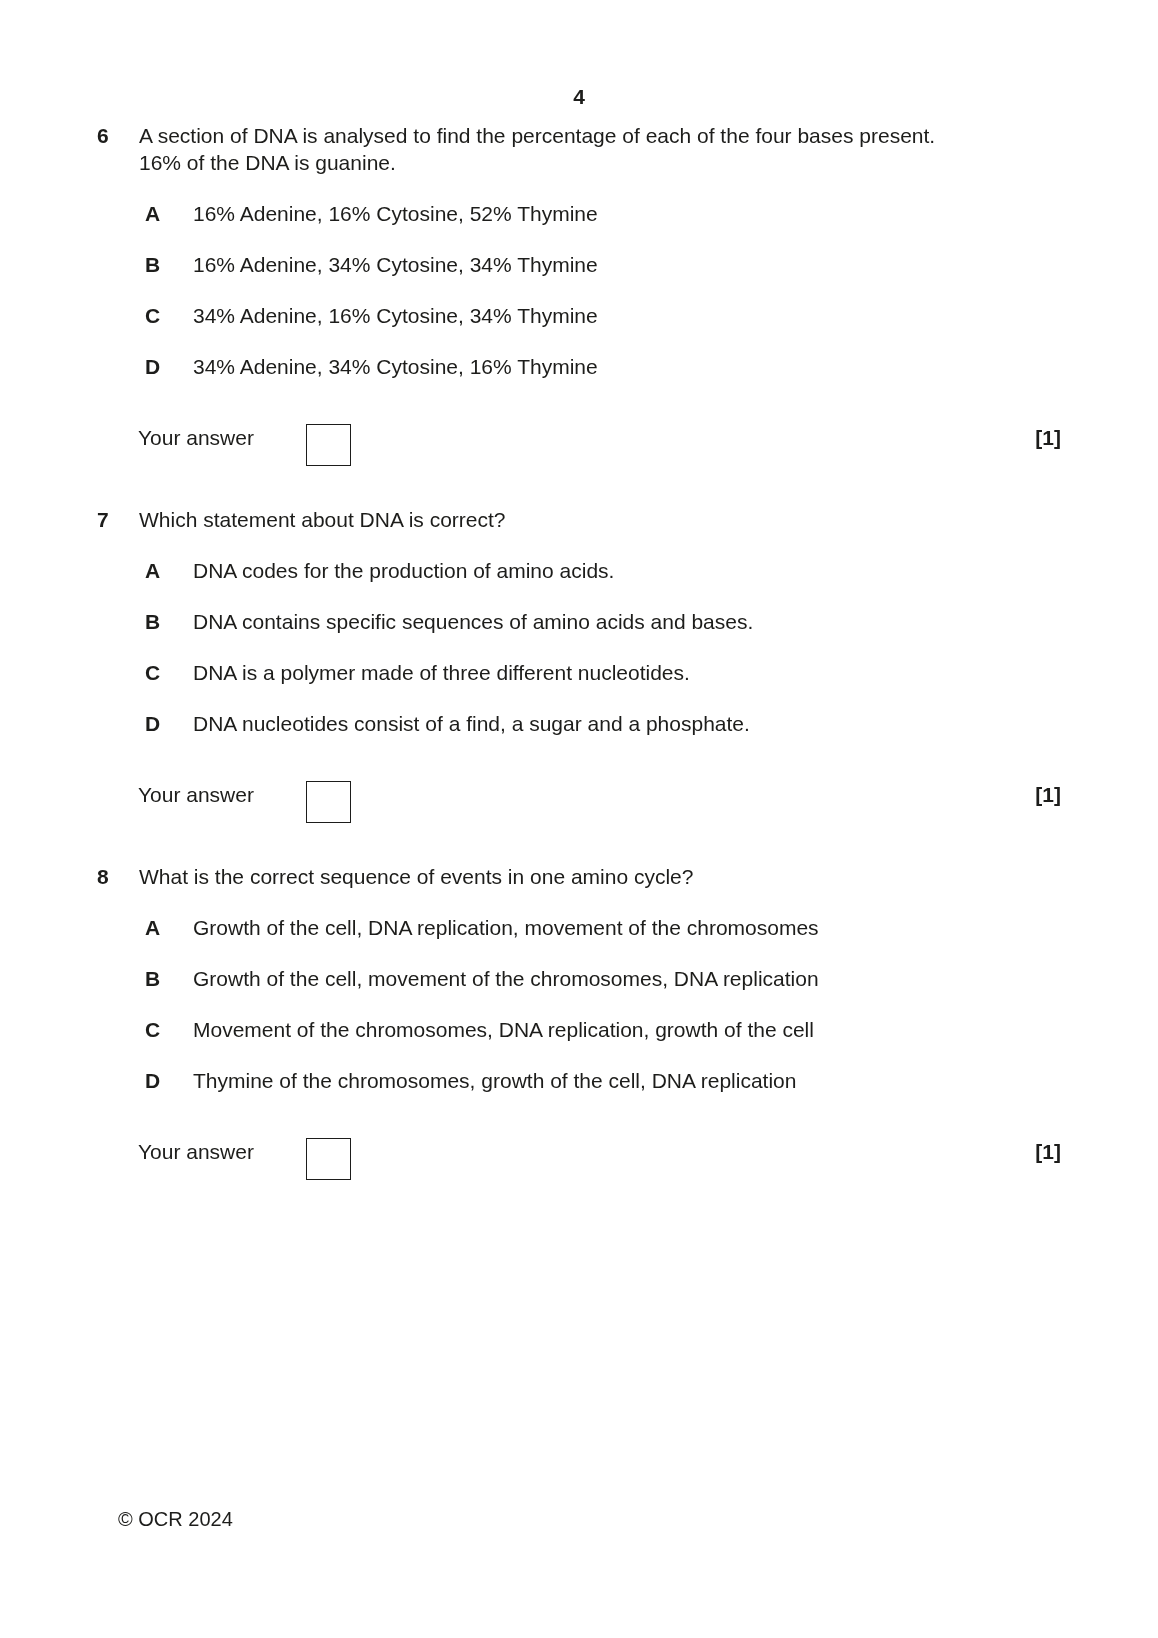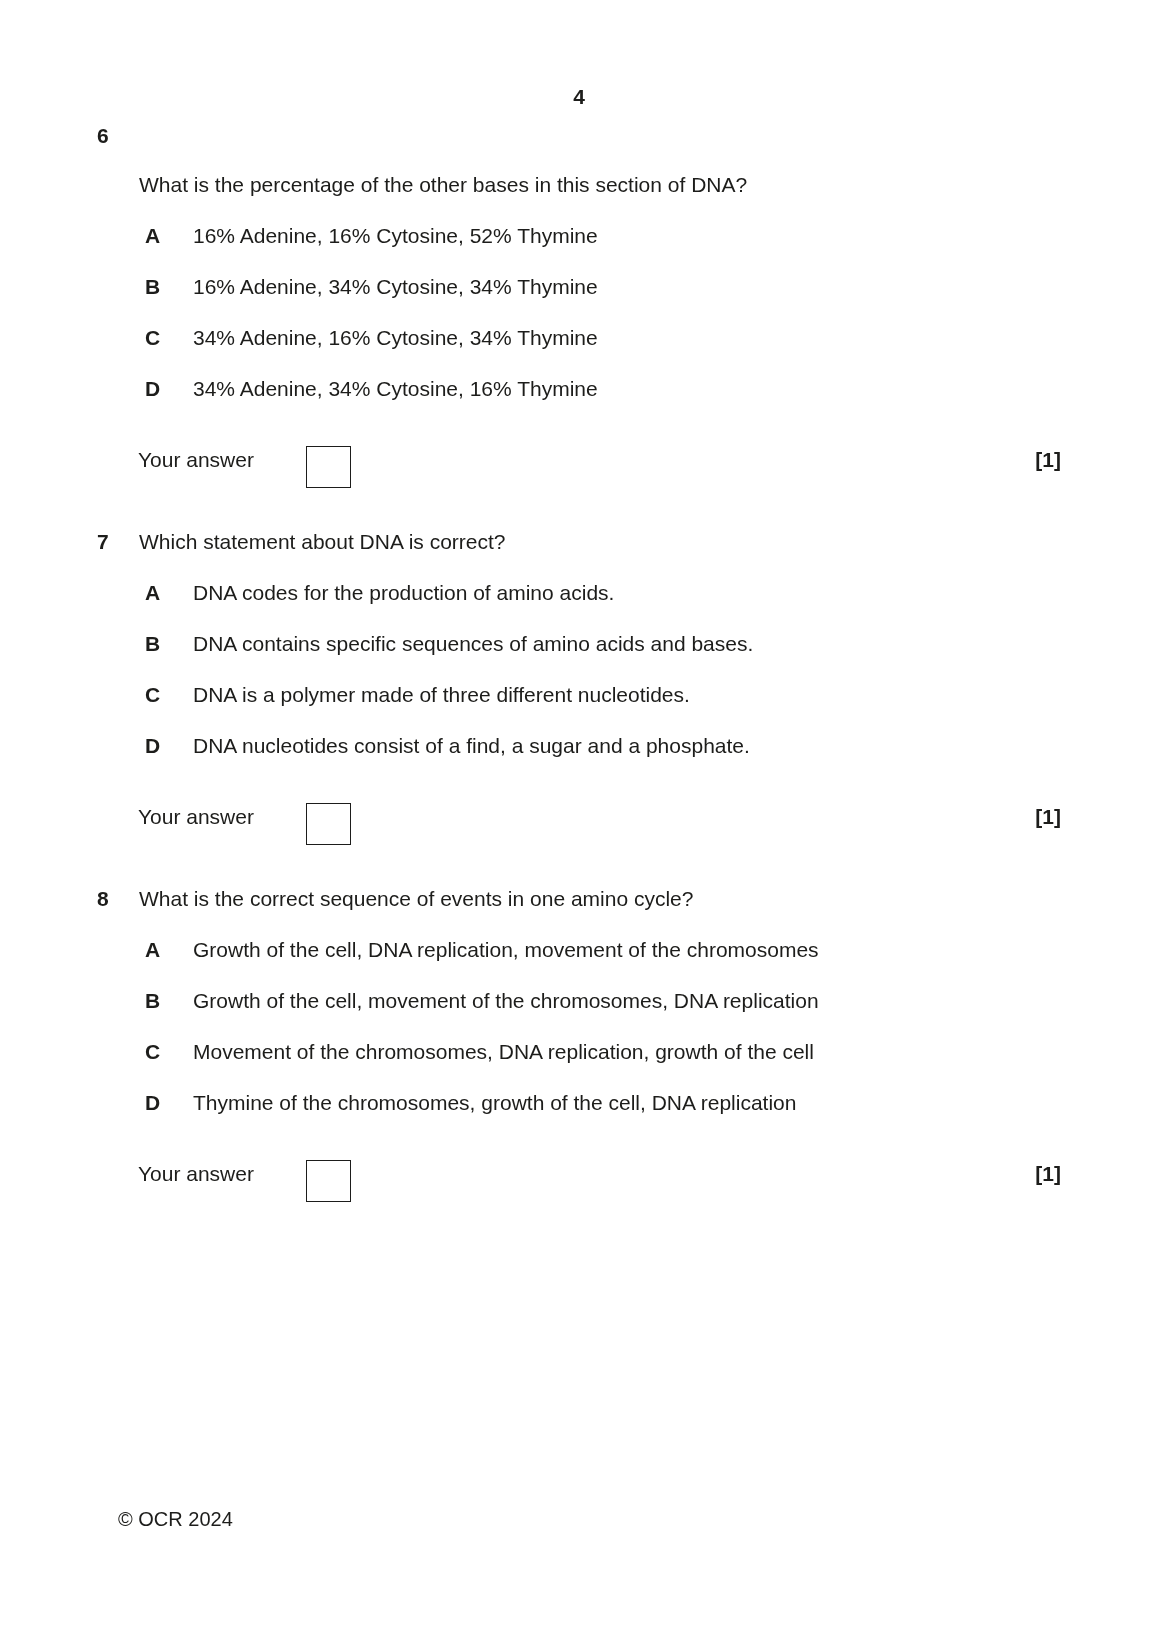--- a/index.html
+++ b/index.html
@@ -87,23 +87,24 @@
 
 <div class="page">
   <div class="content">
 
     <div class="page-num">4</div>
 
     <div>
       <div class="q-row first-q">
         <span class="q-num">6</span>
         <div class="q-text">
+          <div>A section of DNA is analysed to find the percentage of each of the four bases present.</div>
+          <div>16% of the DNA is guanine.</div>
         </div>
       </div>
-      <div class="prompt">What is the percentage of the other bases in this section of DNA?</div>
 
       <div class="option">
         <span class="opt-letter">A</span>
         <span class="opt-text">16% Adenine, 16% Cytosine, 52% Thymine</span>
       </div>
       <div class="option">
         <span class="opt-letter">B</span>
         <span class="opt-text">16% Adenine, 34% Cytosine, 34% Thymine</span>
       </div>
       <div class="option">

